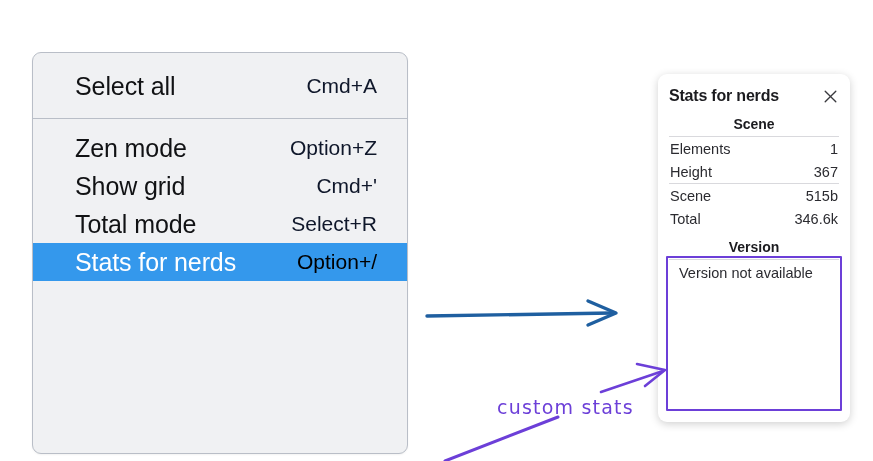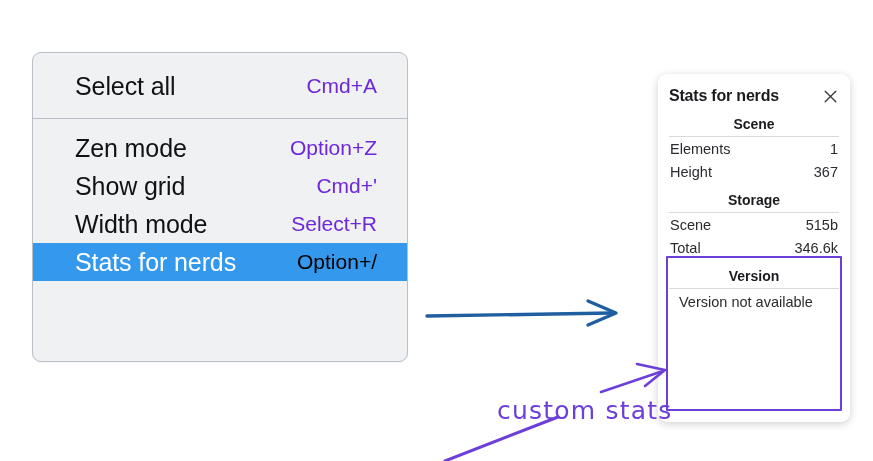--- a/index.html
+++ b/index.html
@@ -15,21 +15,21 @@
     font-family: "Liberation Sans", sans-serif;
     -webkit-font-smoothing: antialiased;
   }
 
   
   #context-menu {
     position: absolute;
     left: 32px;
     top: 52px;
     width: 376px;
-    height: 310px;
+    height: 402px;
     background: #f0f1f3;
     border: 1px solid #b9bec7;
     border-radius: 9px;
     box-sizing: border-box;
     overflow: hidden;
     box-shadow: 0 1px 2px rgba(0,0,0,0.05);
   }
   .menu-group {
     padding: 10px 0 10px 0;
   }
@@ -51,21 +51,21 @@
     cursor: default;
   }
   .menu-item .mi-label {
     font-size: 25px;
     color: #111214;
     letter-spacing: -0.1px;
     white-space: nowrap;
   }
   .menu-item .mi-shortcut {
     font-size: 21px;
-    color: #6d28d9;
+    color: #0f172a;
     white-space: nowrap;
   }
   .menu-item.selected {
     background: #3498ec;
   }
   .menu-item.selected .mi-label {
     color: #ffffff;
   }
   .menu-item.selected .mi-shortcut {
     color: #000000;
@@ -158,21 +158,21 @@
     top: 0;
     width: 873px;
     height: 461px;
     pointer-events: none;
   }
   #custom-stats-label {
     position: absolute;
     left: 497px;
     top: 396px;
     font-family: "DejaVu Sans", sans-serif;
-    font-size: 25px;
+    font-size: 19px;
     font-weight: 500;
     color: #6c3fd8;
     letter-spacing: 1.2px;
     white-space: nowrap;
   }
 </style>
 </head>
 <body>
 
 <div id="context-menu">
@@ -189,21 +189,21 @@
   <div class="menu-group">
     <div class="menu-item">
       <span class="mi-label">Zen mode</span>
       <span class="mi-shortcut">Option+Z</span>
     </div>
     <div class="menu-item">
       <span class="mi-label">Show grid</span>
       <span class="mi-shortcut">Cmd+'</span>
     </div>
     <div class="menu-item">
-      <span class="mi-label">Width mode</span>
+      <span class="mi-label">Total mode</span>
       <span class="mi-shortcut">Select+R</span>
     </div>
     <div class="menu-item selected">
       <span class="mi-label">Stats for nerds</span>
       <span class="mi-shortcut">Option+/</span>
     </div>
   </div>
 
 </div>
 
@@ -223,21 +223,20 @@
   <div class="sp-rule"></div>
   <div class="sp-row">
     <span class="sp-key">Elements</span>
     <span class="sp-val">1</span>
   </div>
   <div class="sp-row">
     <span class="sp-key">Height</span>
     <span class="sp-val">367</span>
   </div>
 
-  <div class="sp-section-title">Storage</div>
   <div class="sp-rule"></div>
   <div class="sp-row">
     <span class="sp-key">Scene</span>
     <span class="sp-val">515b</span>
   </div>
   <div class="sp-row">
     <span class="sp-key">Total</span>
     <span class="sp-val">346.6k</span>
   </div>
 

